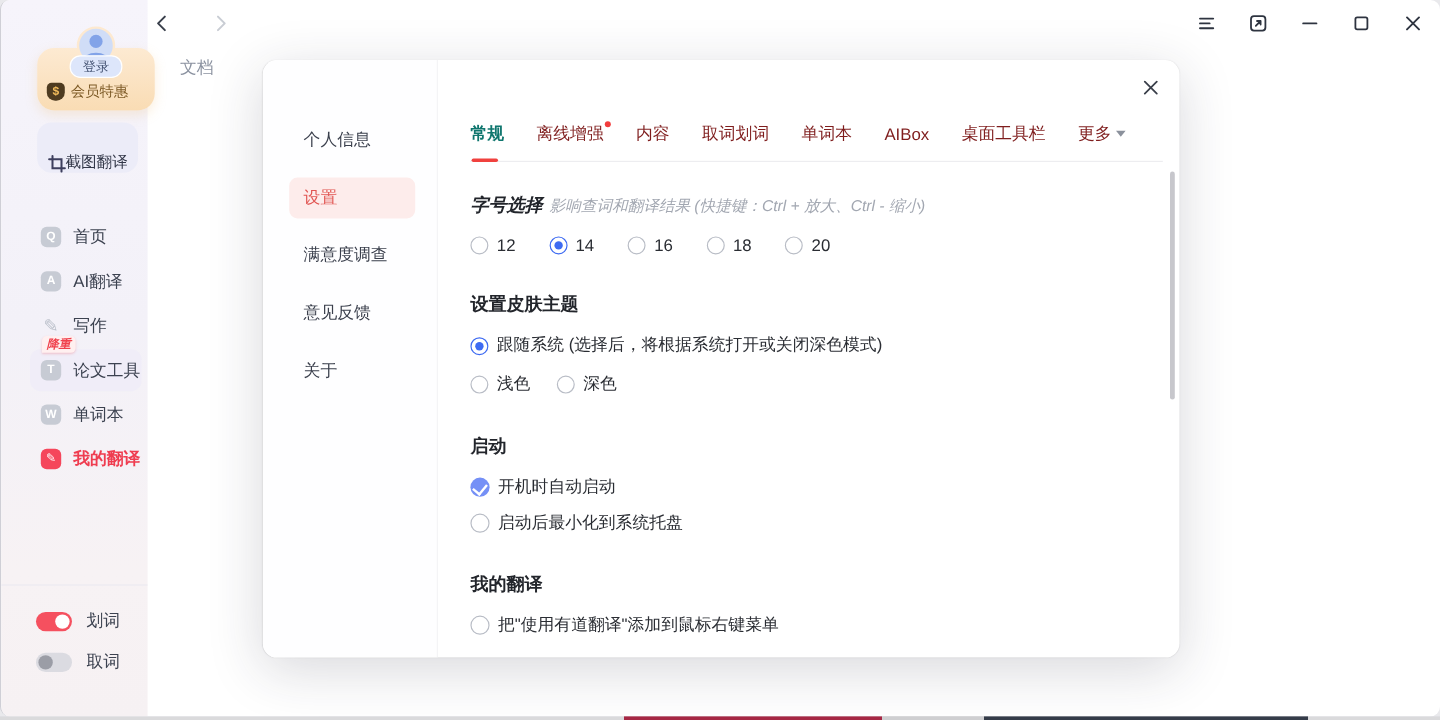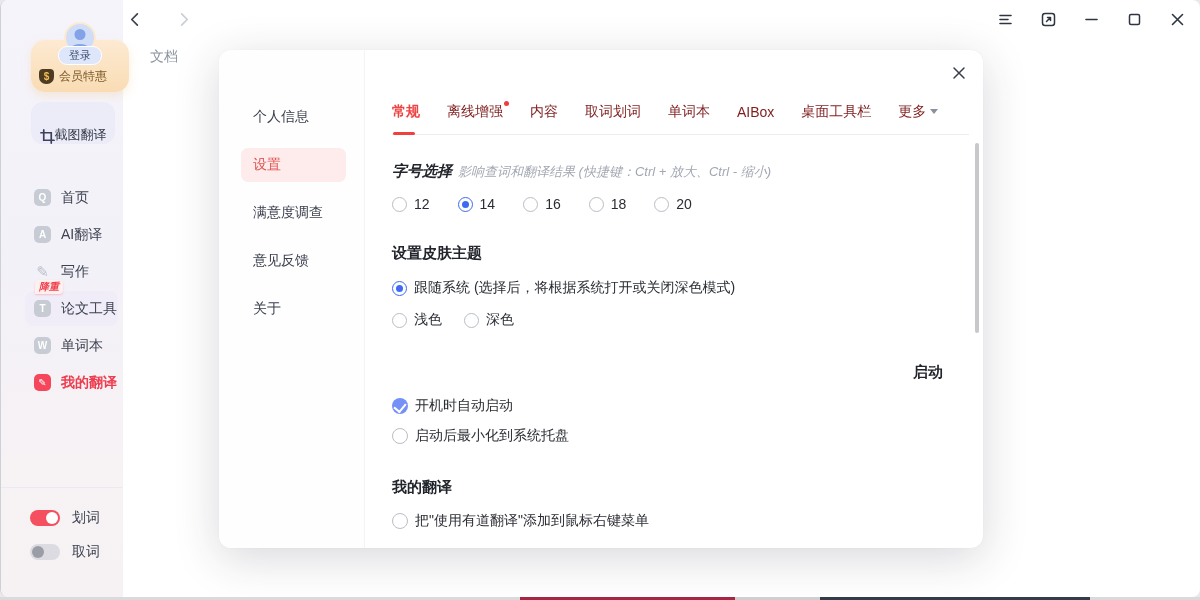--- a/index.html
+++ b/index.html
@@ -80,21 +80,21 @@
   .dlg-nav-item.active { color:#e15552; }
   .dlg-nav-item.active::before { content:""; position:absolute; left:22px; width:105px; height:34px;
     background:#fdeceb; border-radius:7px; }
   .dlg-nav-item span { position:relative; }
 
   .dlg-content { flex:1; padding:0 0 0 27px; position:relative; border-left:1px solid #f4f4f6; }
 
   .tabs-wrap { margin-top:53px; margin-right:14px; border-bottom:1px solid #ededf0; padding-bottom:13px;
     display:flex; align-items:center; gap:27px; }
   .tab { position:relative; font-size:14px; color:#7f1d1d; cursor:pointer; white-space:nowrap; }
-  .tab.active { color:#ef4444; font-weight:bold; }
+  .tab.active { color:#0f766e; font-weight:bold; }
   .tab.active::after { content:""; position:absolute; left:1px; bottom:-14px; width:22px; height:3px; border-radius:2px; background:#f0413e; }
   .tab .dot { position:absolute; right:-6px; top:-2px; width:5px; height:5px; border-radius:50%; background:#f23c3c; }
   .tab .caret { display:inline-block; margin-left:4px; width:0; height:0; border-left:4px solid transparent;
     border-right:4px solid transparent; border-top:5px solid #8b919c; vertical-align:2px; }
 
   .sections { padding-right:40px; }
   .sec-title { font-size:15px; font-weight:bold; color:#22252b; }
   .sec-title .hint { font-weight:normal; font-size:13px; color:#a2a7b1; margin-left:6px; }
 
   .opt-row { display:flex; align-items:center; gap:28px; }
@@ -106,21 +106,21 @@
   .ccheck.on { background:#7590f6; }
   .ccheck.on::after { content:""; position:absolute; left:4px; top:3px; width:6px; height:9px;
     border:solid #fff; border-width:0 2px 2px 0; transform:rotate(40deg); }
   .ccheck.offc { border:1px solid #b9bdc6; background:#fff; }
 
   .mt-fs-title { margin-top:27px;font-style:italic; }
   .mt-fs-opts  { margin-top:15px; }
   .mt-theme-title { margin-top:32px; }
   .mt-theme-o1 { margin-top:16px; }
   .mt-theme-o2 { margin-top:14px; }
-  .mt-start-title { margin-top:34px;text-align:right; }
+  .mt-start-title { margin-top:34px; }
   .mt-start-o1 { margin-top:15px; }
   .mt-start-o2 { margin-top:12px; }
   .mt-doc-title { margin-top:33px; }
   .mt-doc-o1 { margin-top:15px; }
 
   .dlg-scrollbar { position:absolute; right:4px; top:93px; width:4px; height:190px; border-radius:2px; background:#c7c7cc; cursor:pointer; }
 
   svg { display:block; }
 </style>
 </head>

